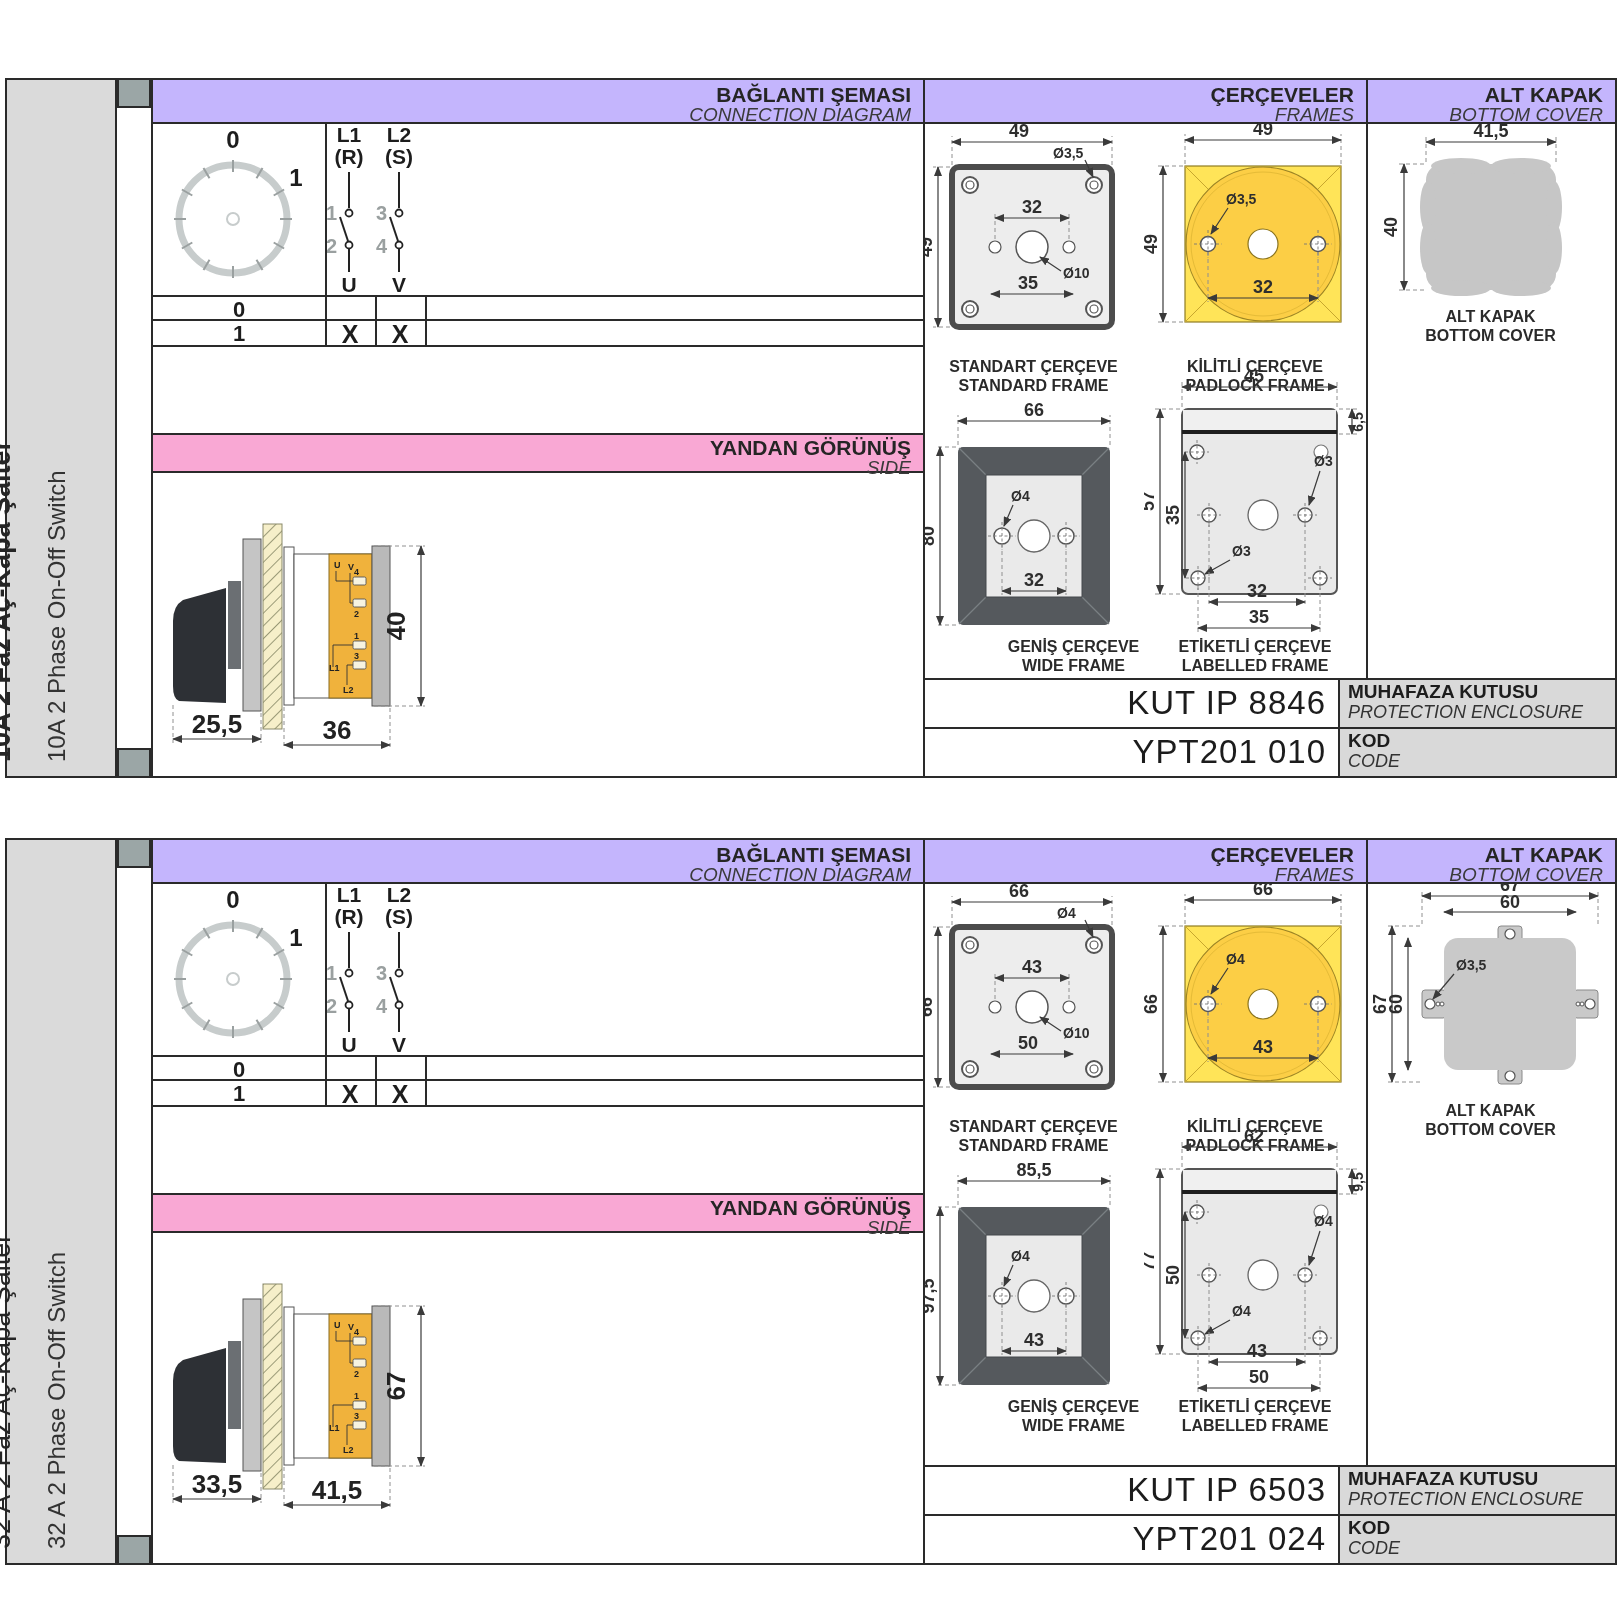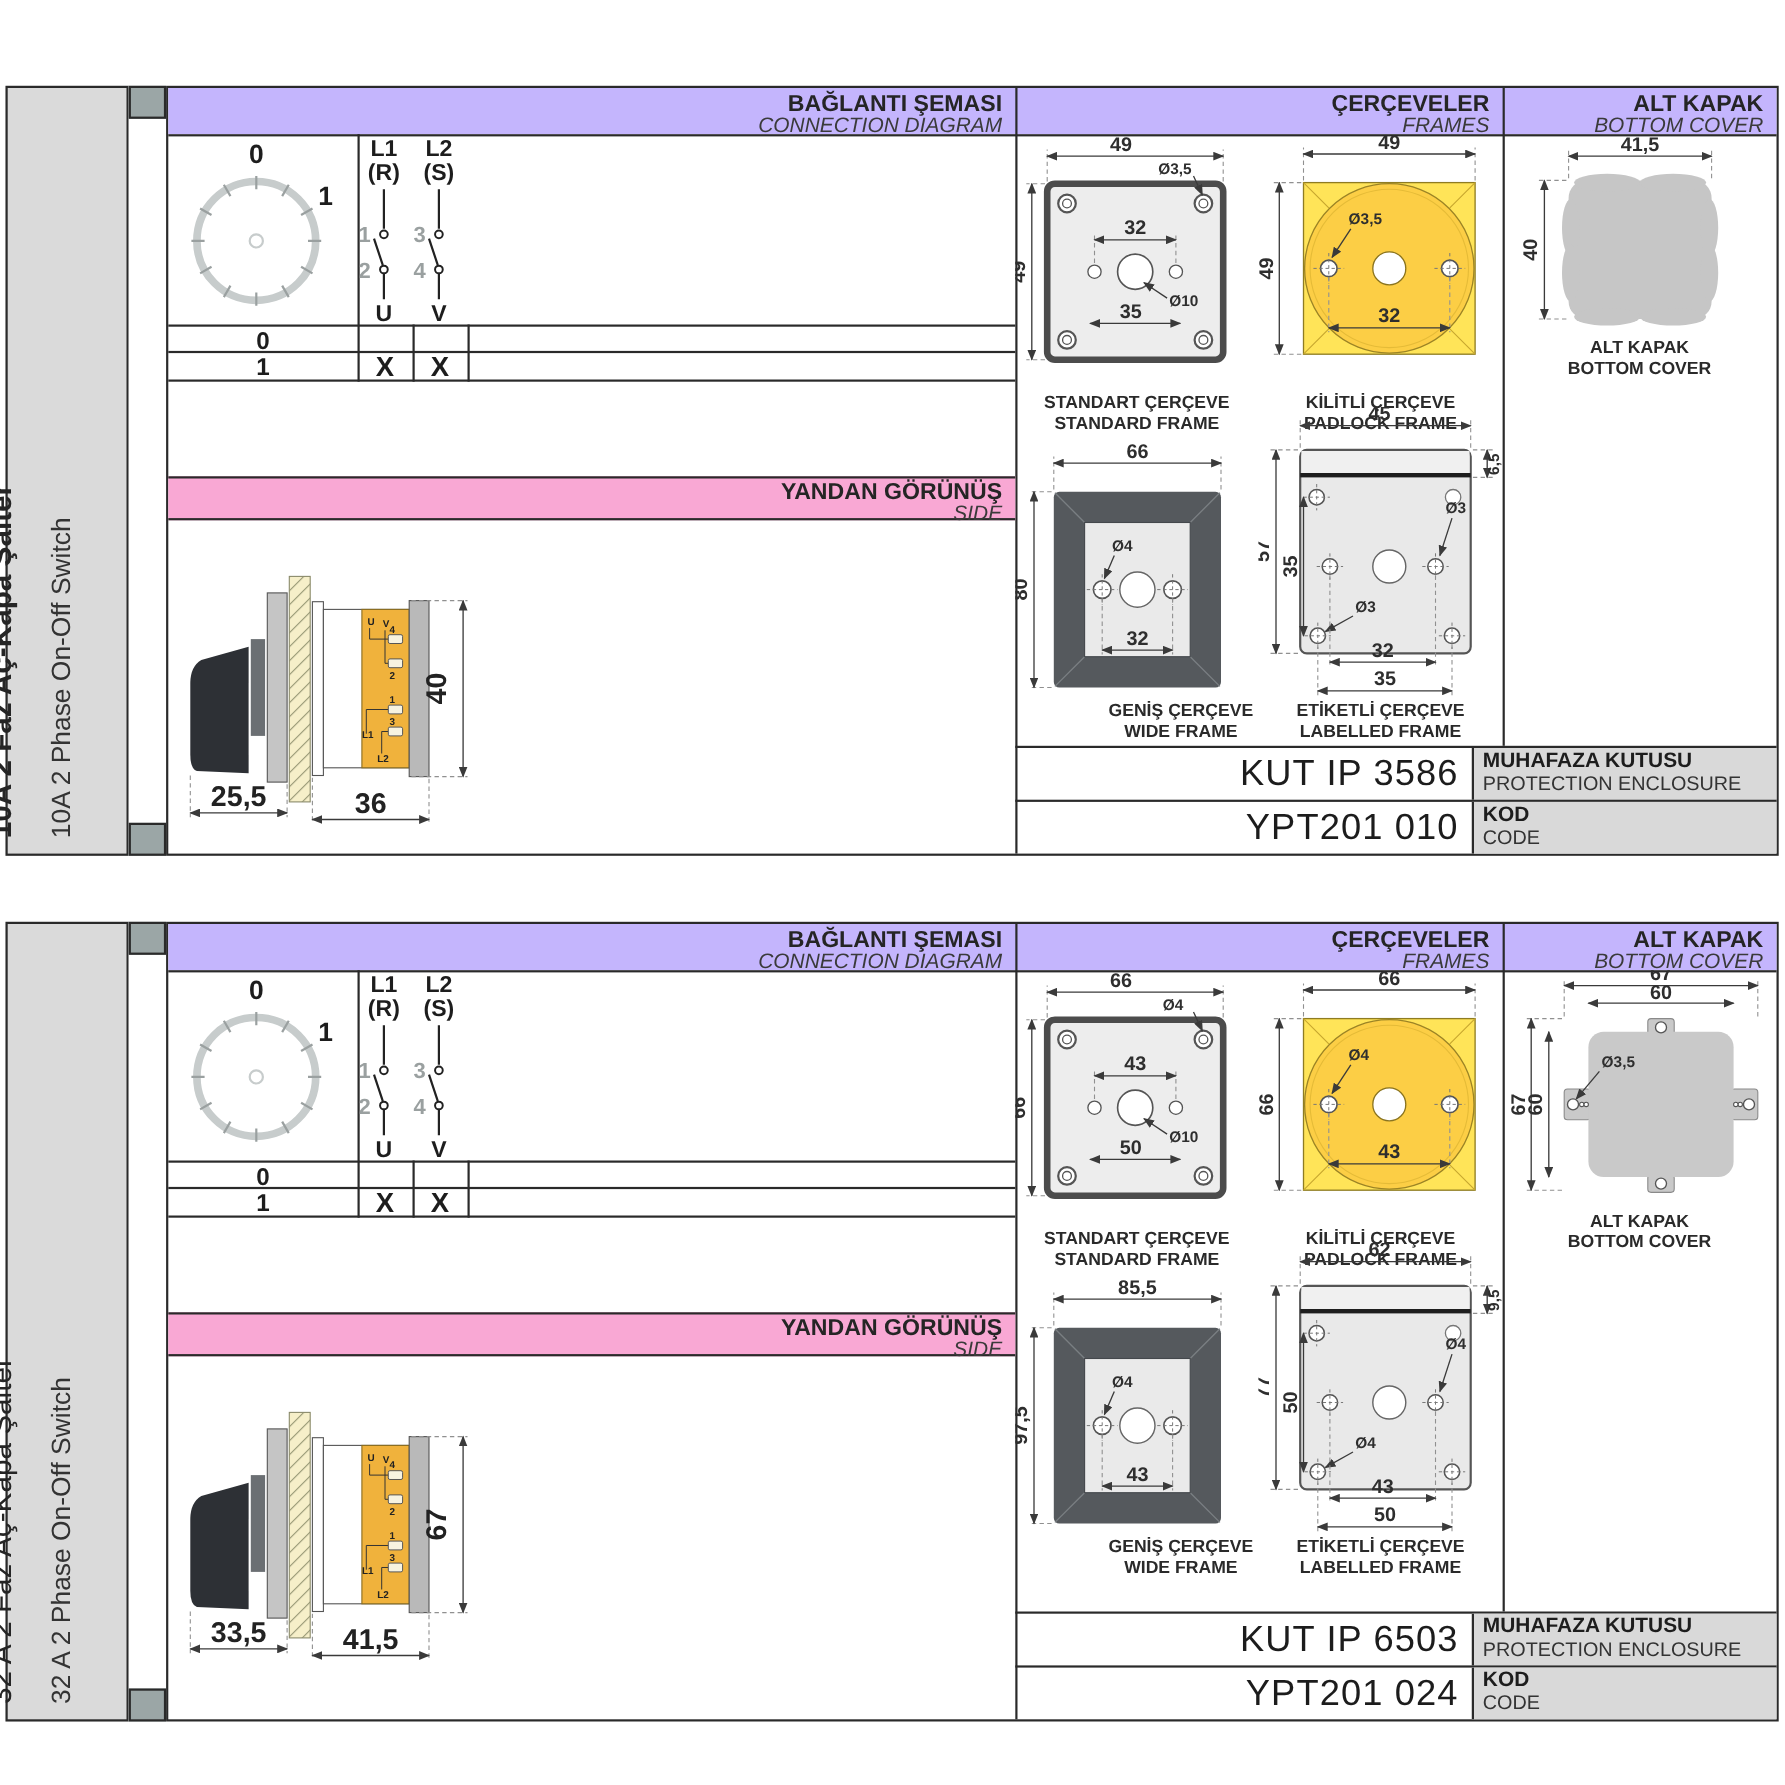--- a/index.html
+++ b/index.html
@@ -53,21 +53,21 @@
   .cap-lab{left:991px;top:558px;width:222px;}
   .cap-cov1{left:1213px;top:228px;right:0;}
   .cap-cov2{left:1213px;top:262px;right:0;}
   .crow{position:absolute;left:770px;right:0;height:49px;border-top:2px solid #2a2a2a;box-sizing:border-box;}
   .crow1{bottom:49px;}.crow2{bottom:0;}
   .cval{position:absolute;left:0;top:0;bottom:0;width:415px;text-align:right;font-size:33px;
         color:#1c1c1c;line-height:46px;padding-right:12px;box-sizing:border-box;letter-spacing:1px;}
   .clab{position:absolute;left:415px;right:0;top:0;bottom:0;background:#d9d9d9;
         border-left:2px solid #2a2a2a;padding:2px 0 16px 8px;box-sizing:border-box;}
   .cl-tr{font-size:19px;font-weight:bold;line-height:1.1;}
-  .cl-en{font-size:18px;color:#333;line-height:1.1;}
+  .cl-en{font-size:18px;font-style:italic;color:#333;line-height:1.1;}
   .dsvg{position:absolute;}
   svg text{font-family:"Liberation Sans",sans-serif;}
   .dim{font-size:18px;font-weight:bold;fill:#2e2e2e;}
   .dims{font-size:14px;font-weight:bold;fill:#2e2e2e;}
   .dimL{font-size:26px;font-weight:bold;fill:#222;}
   .dial-num{font-size:24px;font-weight:bold;fill:#1d1d1d;}
   .ct{font-size:21px;font-weight:bold;fill:#1d1d1d;}
   .cnum{font-size:20px;font-weight:bold;fill:#9aa0a0;}
   .tlab{font-size:9px;font-weight:bold;fill:#222;}
   .dl{stroke:#3a3a3a;stroke-width:1.2;marker-start:url(#aS);marker-end:url(#aE);}
@@ -436,21 +436,21 @@
         <line class="dl" x1="38" y1="42" x2="38" y2="168"></line>
         <text transform="translate(31,105) rotate(-90)" text-anchor="middle" class="dim">40</text>
       </g>
     </svg>
     <div class="cap cap-cov1">
       <div>ALT KAPAK</div>
       <div>BOTTOM COVER</div>
     </div>
 
     <div class="crow crow1">
-      <div class="cval">KUT IP 3586</div>
+      <div class="cval">KUT IP 8846</div>
       <div class="clab">
         <div class="cl-tr">MUHAFAZA KUTUSU</div>
         <div class="cl-en">PROTECTION ENCLOSURE</div>
       </div>
     </div>
     <div class="crow crow2">
       <div class="cval">YPT201 010</div>
       <div class="clab">
         <div class="cl-tr">KOD</div>
         <div class="cl-en">CODE</div>

